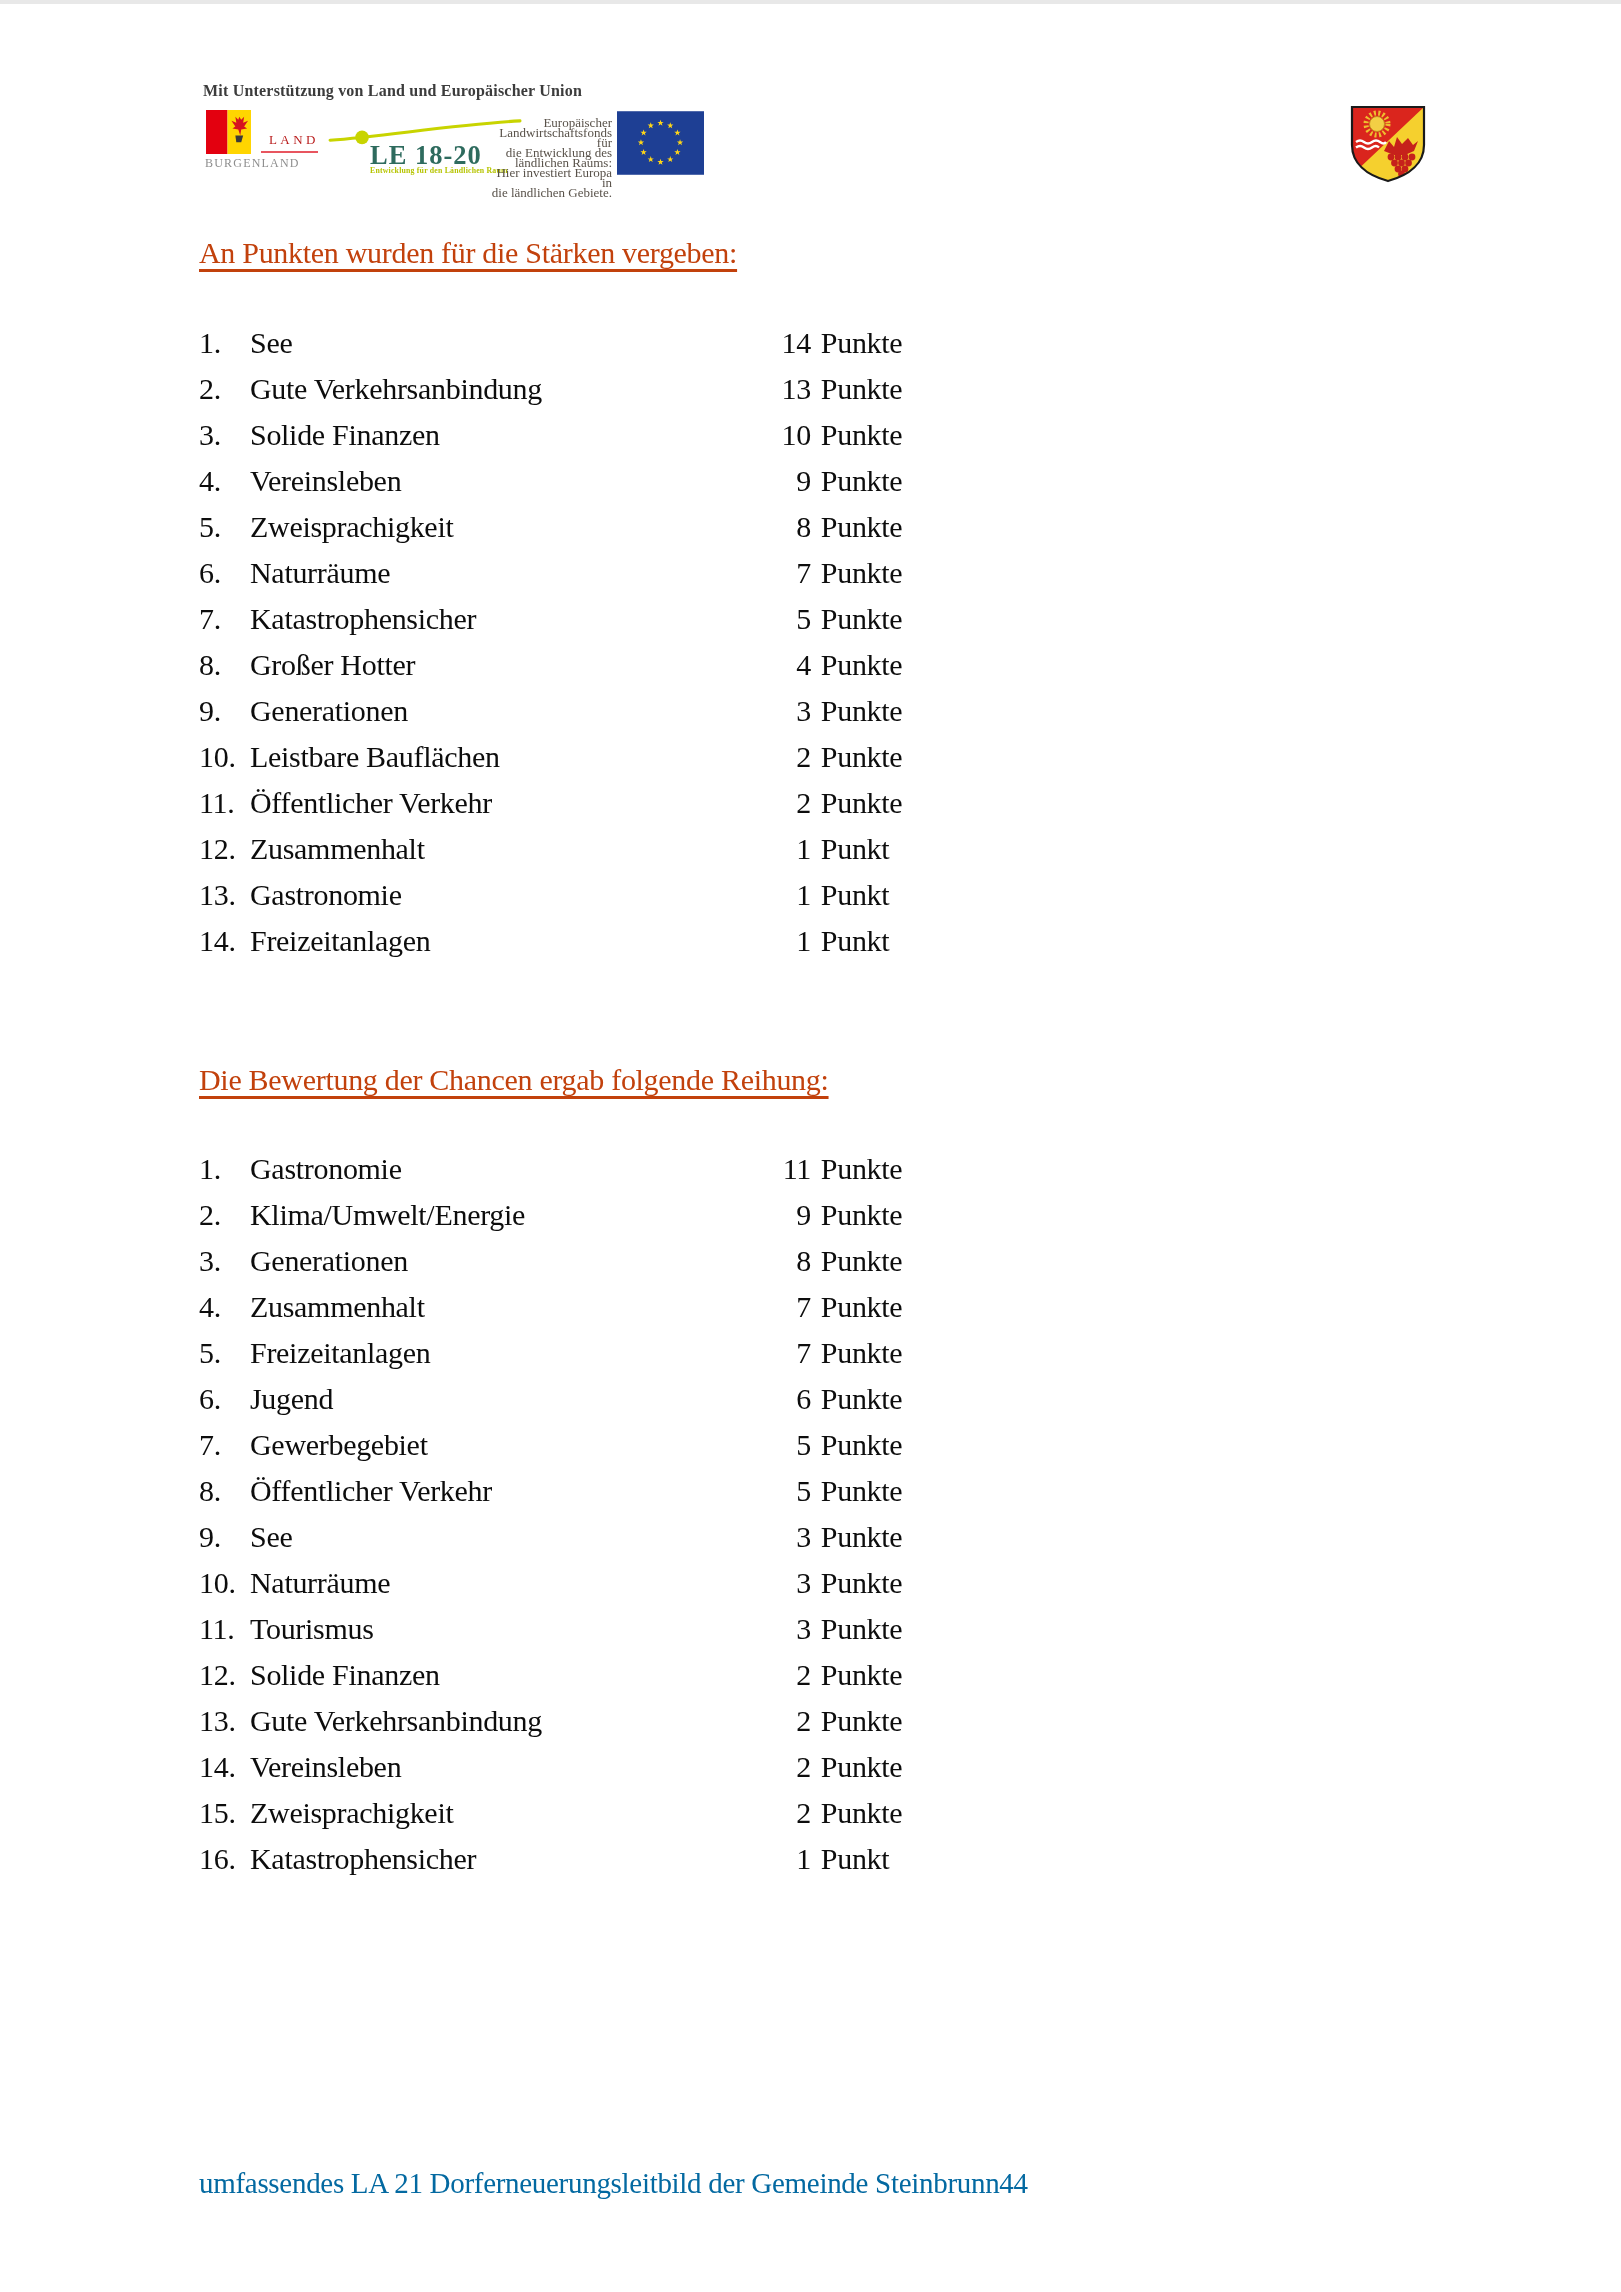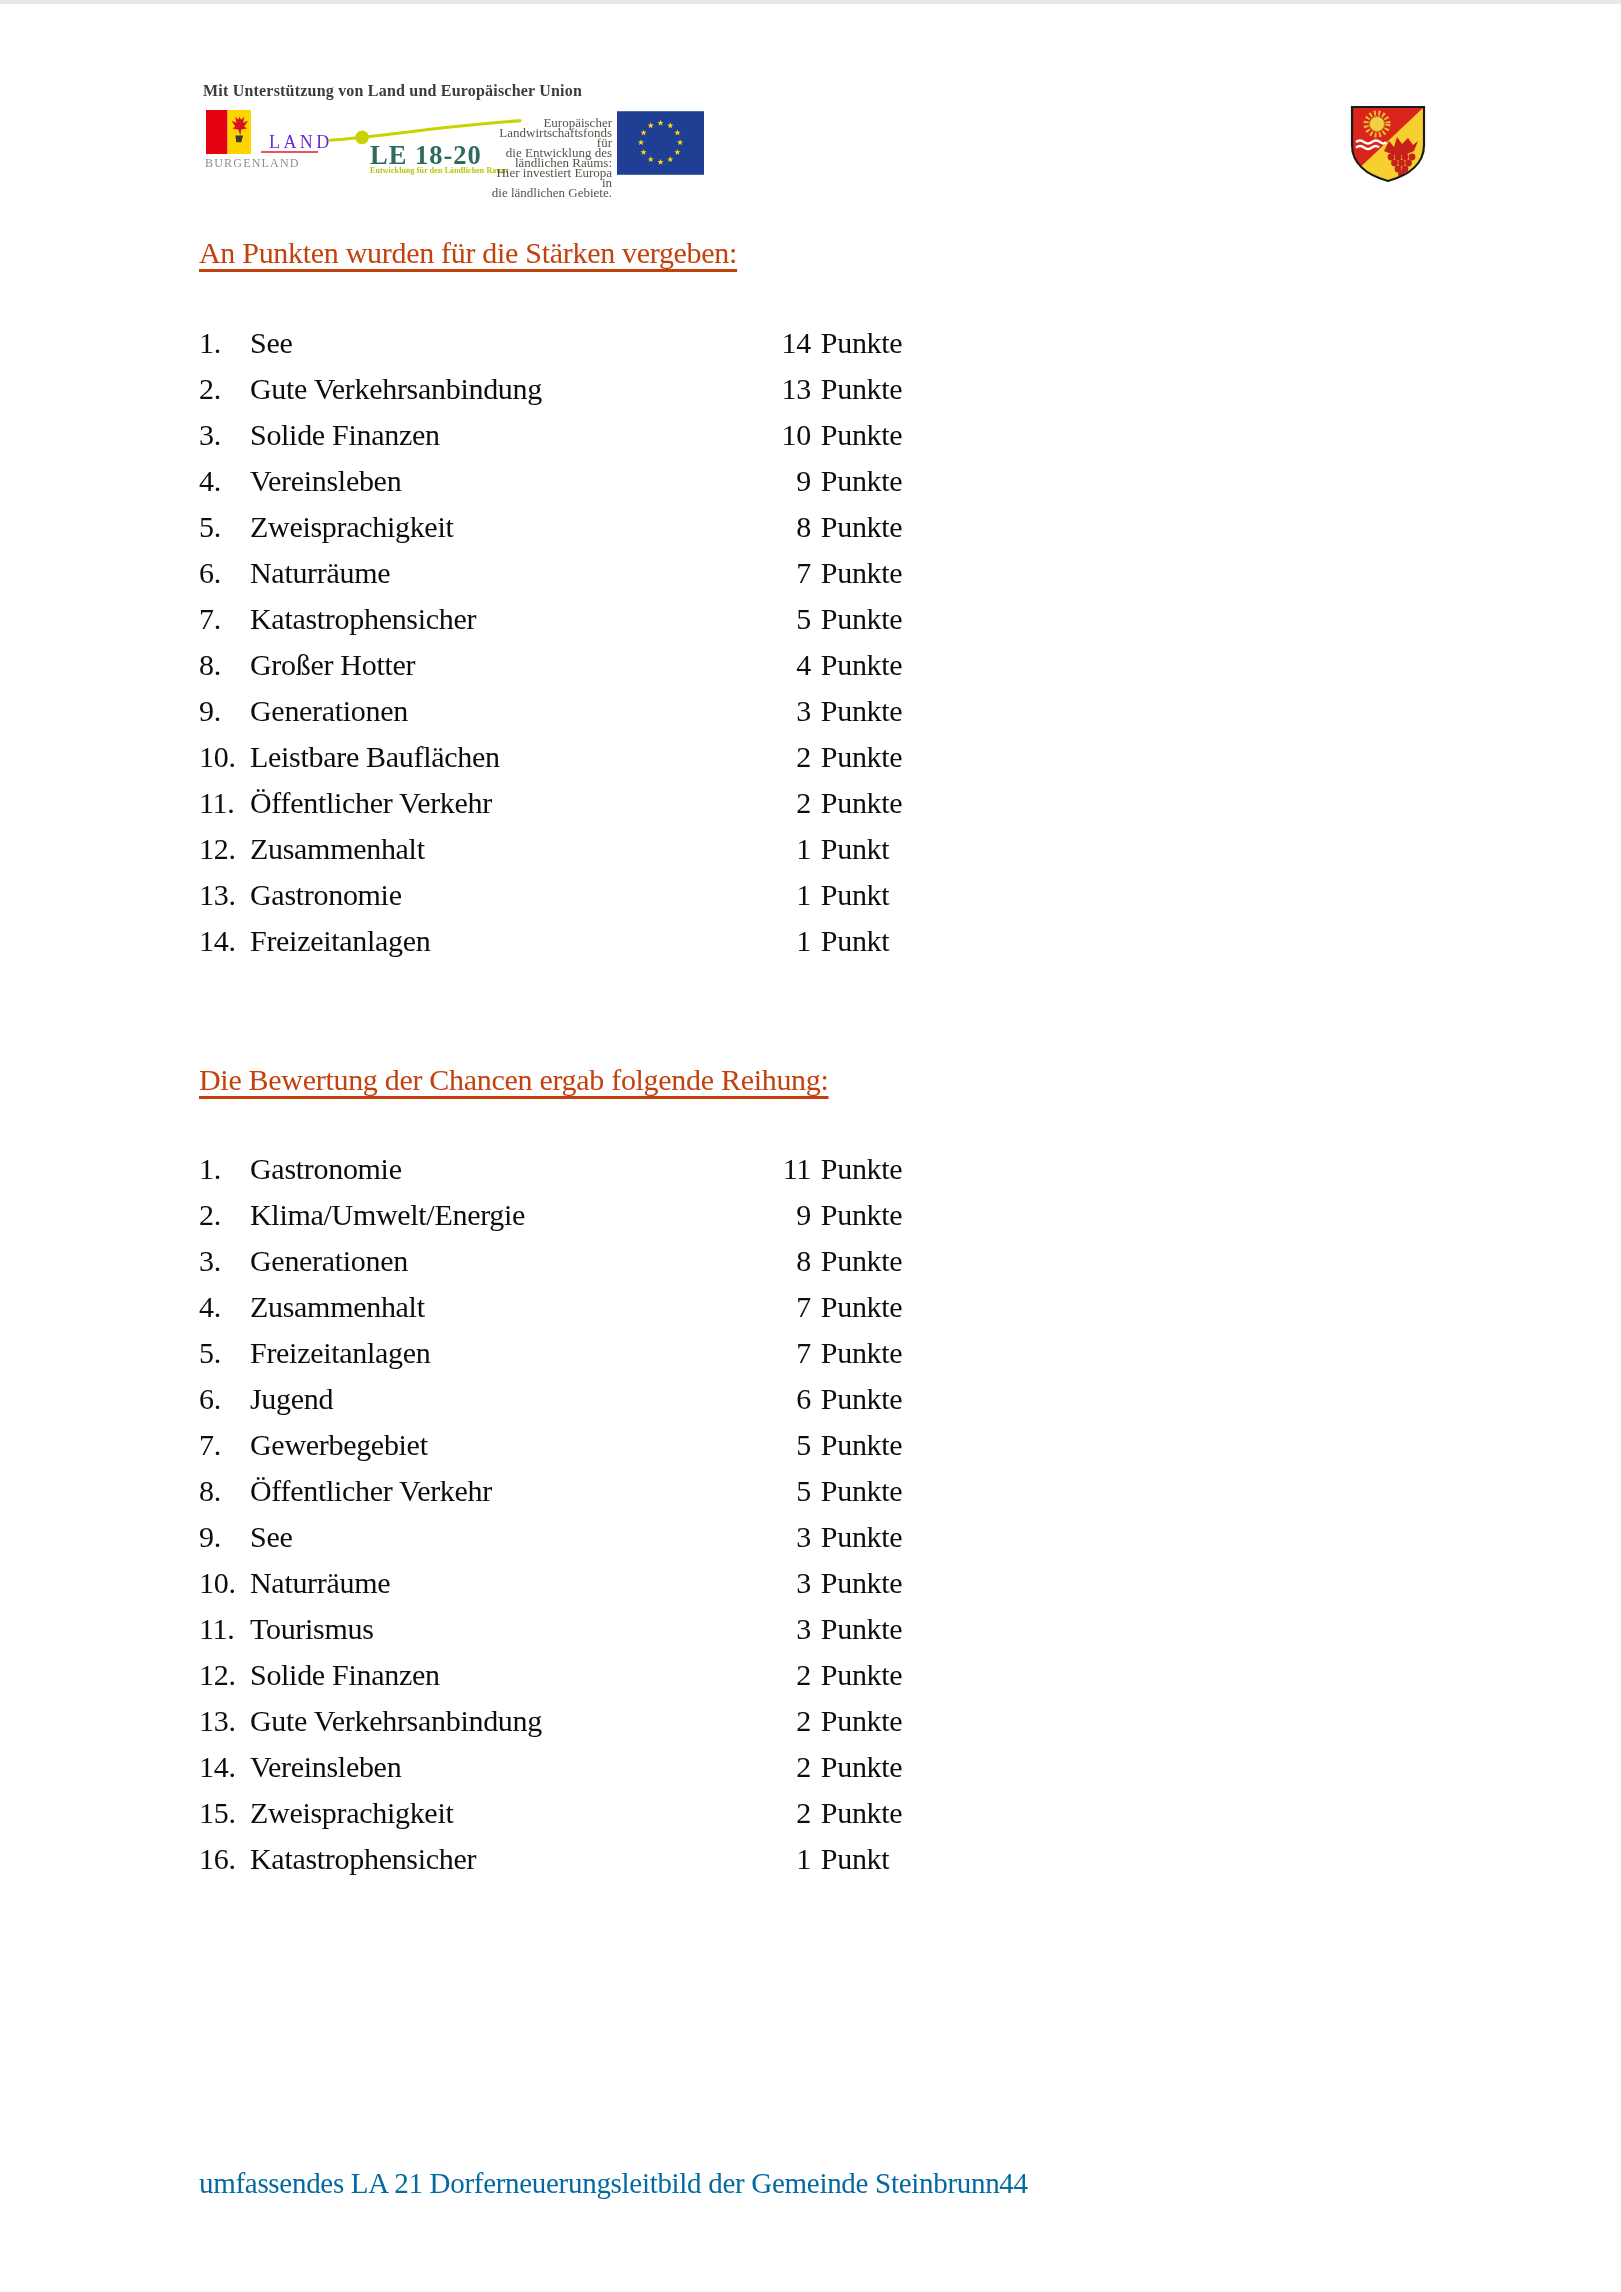--- a/index.html
+++ b/index.html
@@ -14,21 +14,21 @@
   }
   
   .support-text {
     position:absolute; left:203px; top:78px;
     font-size:16px; font-weight:bold; color:#3c3c3c;
     letter-spacing:0.2px;
   }
   .bgl-flag { position:absolute; left:206px; top:106px; }
   .bgl-land {
     position:absolute; left:269px; top:128px;
-    font-size:18px; color:#6d28d9; letter-spacing:3.4px;
+    font-size:13px; color:#b91c1c; letter-spacing:3.4px;
   }
   .bgl-redline {
     position:absolute; left:261px; top:147px; width:57px; height:2px;
     background:#e8555f;
   }
   .bgl-burgenland {
     position:absolute; left:205px; top:152px;
     font-size:12px; color:#8e8e8e; letter-spacing:1.2px;
   }
   .le-swoosh { position:absolute; left:325px; top:113px; }

